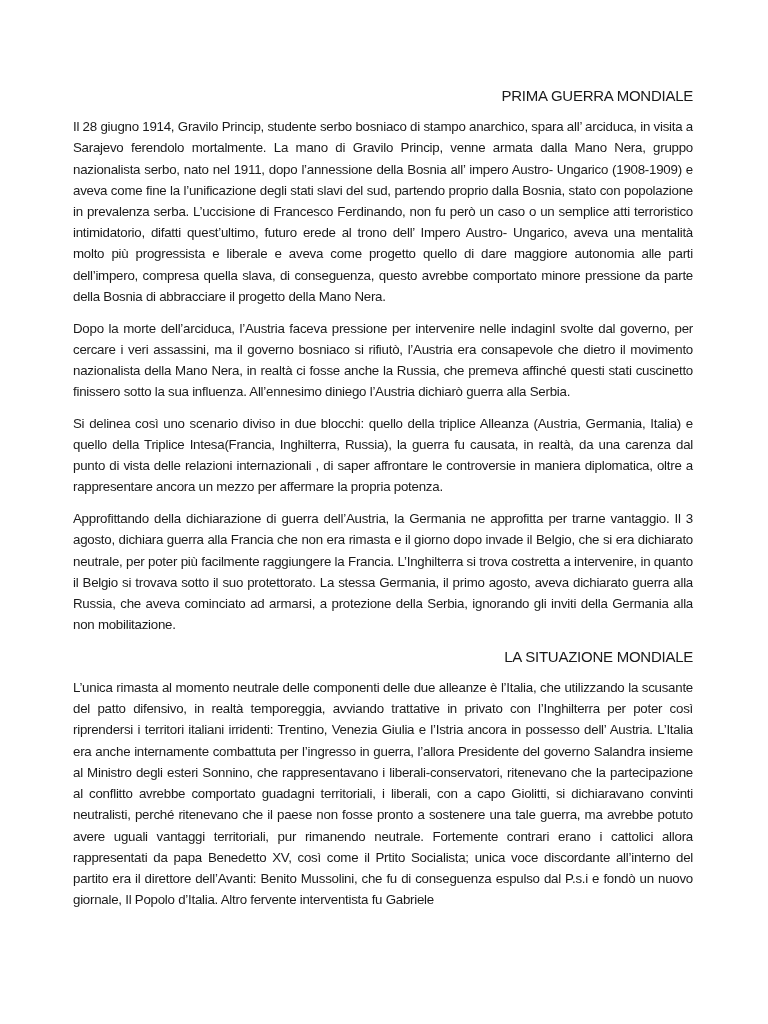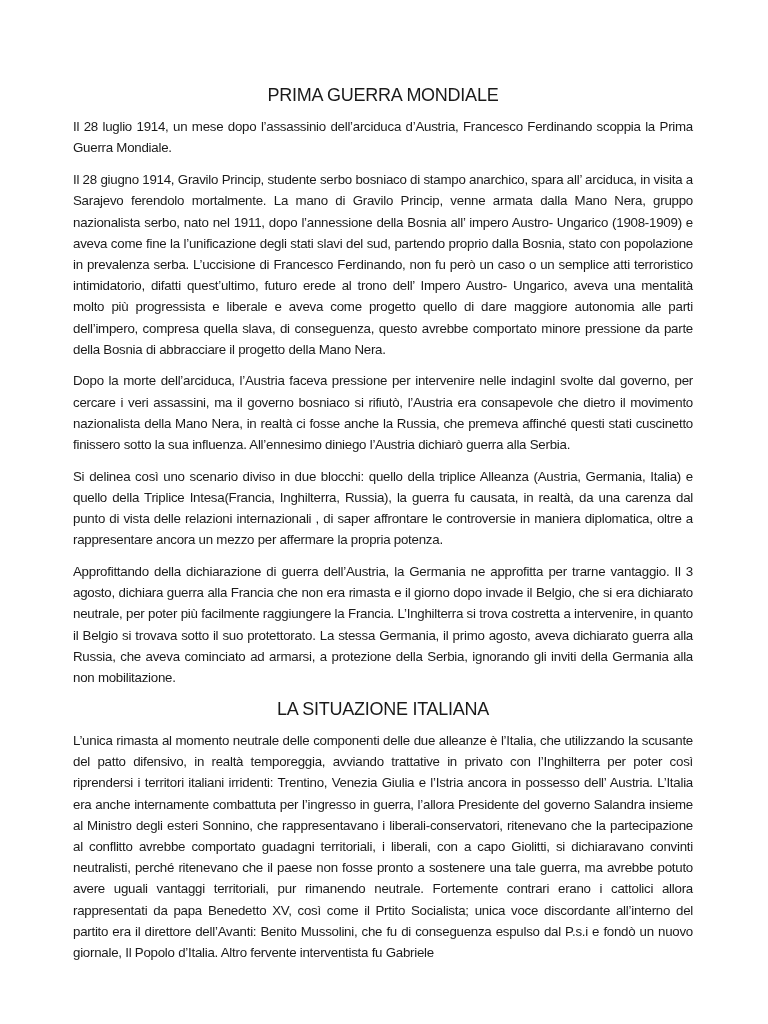--- a/index.html
+++ b/index.html
@@ -20,41 +20,40 @@
       width: 620px;
       font-family: "Liberation Sans", "DejaVu Sans", sans-serif;
       font-size: 13.3px;
       line-height: 21.2px;
       color: #1a1a1a;
       letter-spacing: -0.25px;
       word-spacing: 0px;
     }
     .heading {
       margin: 0 0 10px 0;
-      text-align: center;
+      text-align: right;
       font-weight: normal;
-      font-size: 18px;
+      font-size: 15px;
     }
     .para {
       margin: 0 0 10.5px 0;
       text-align: justify;
       text-align-last: left;
     }
     .para.last {
       margin-bottom: 0;
     }
   </style>
 </head>
 <body>
 
 <div class="page">
   <div class="heading">PRIMA GUERRA MONDIALE</div>
 
-  <p class="para">Il 28 luglio 1914, un mese dopo l’assassinio dell’arciduca d’Austria, Francesco Ferdinando scoppia la Prima Guerra Mondiale.</p>
   <p class="para">Il 28 giugno 1914, Gravilo Princip, studente serbo bosniaco di stampo anarchico, spara all’ arciduca, in visita a Sarajevo ferendolo mortalmente. La mano di Gravilo Princip, venne armata dalla Mano Nera, gruppo nazionalista serbo, nato nel 1911, dopo l’annessione della Bosnia all’ impero Austro- Ungarico (1908-1909) e aveva come fine la l’unificazione degli stati slavi del sud, partendo proprio dalla Bosnia, stato con popolazione in prevalenza serba. L’uccisione di Francesco Ferdinando, non fu però un caso o un semplice atti terroristico intimidatorio, difatti quest’ultimo, futuro erede al trono dell’ Impero Austro- Ungarico, aveva una mentalità molto più progressista e liberale e aveva come progetto quello di dare maggiore autonomia alle parti dell’impero, compresa quella slava, di conseguenza, questo avrebbe comportato minore pressione da parte della Bosnia di abbracciare il progetto della Mano Nera.</p>
   <p class="para">Dopo la morte dell’arciduca, l’Austria faceva pressione per intervenire nelle indaginI svolte dal governo, per cercare i veri assassini, ma il governo bosniaco si rifiutò, l’Austria era consapevole che dietro il movimento nazionalista della Mano Nera, in realtà ci fosse anche la Russia, che premeva affinché questi stati cuscinetto finissero sotto la sua influenza. All’ennesimo diniego l’Austria dichiarò guerra alla Serbia.</p>
   <p class="para">Si delinea così uno scenario diviso in due blocchi: quello della triplice Alleanza (Austria, Germania, Italia) e quello della Triplice Intesa(Francia, Inghilterra, Russia), la guerra fu causata, in realtà, da una carenza dal punto di vista delle relazioni internazionali , di saper affrontare le controversie in maniera diplomatica, oltre a rappresentare ancora un mezzo per affermare la propria potenza.</p>
   <p class="para">Approfittando della dichiarazione di guerra dell’Austria, la Germania ne approfitta per trarne vantaggio. Il 3 agosto, dichiara guerra alla Francia che non era rimasta e il giorno dopo invade il Belgio, che si era dichiarato neutrale, per poter più facilmente raggiungere la Francia. L’Inghilterra si trova costretta a intervenire, in quanto il Belgio si trovava sotto il suo protettorato. La stessa Germania, il primo agosto, aveva dichiarato guerra alla Russia, che aveva cominciato ad armarsi, a protezione della Serbia, ignorando gli inviti della Germania alla non mobilitazione.</p>
 
-  <div class="heading">LA SITUAZIONE ITALIANA</div>
+  <div class="heading">LA SITUAZIONE MONDIALE</div>
 
   <p class="para last">L’unica rimasta al momento neutrale delle componenti delle due alleanze è l’Italia, che utilizzando la scusante del patto difensivo, in realtà temporeggia, avviando trattative in privato con l’Inghilterra per poter così riprendersi i territori italiani irridenti: Trentino, Venezia Giulia e l’Istria ancora in possesso dell’ Austria. L’Italia era anche internamente combattuta per l’ingresso in guerra, l’allora Presidente del governo Salandra insieme al Ministro degli esteri Sonnino, che rappresentavano i liberali-conservatori, ritenevano che la partecipazione al conflitto avrebbe comportato guadagni territoriali, i liberali, con a capo Giolitti, si dichiaravano convinti neutralisti, perché ritenevano che il paese non fosse pronto a sostenere una tale guerra, ma avrebbe potuto avere uguali vantaggi territoriali, pur rimanendo neutrale. Fortemente contrari erano i cattolici allora rappresentati da papa Benedetto XV, così come il Prtito Socialista; unica voce discordante all’interno del partito era il direttore dell’Avanti: Benito Mussolini, che fu di conseguenza espulso dal P.s.i e fondò un nuovo giornale, Il Popolo d’Italia. Altro fervente interventista fu Gabriele</p>
 </div>
 
 </body></html>

